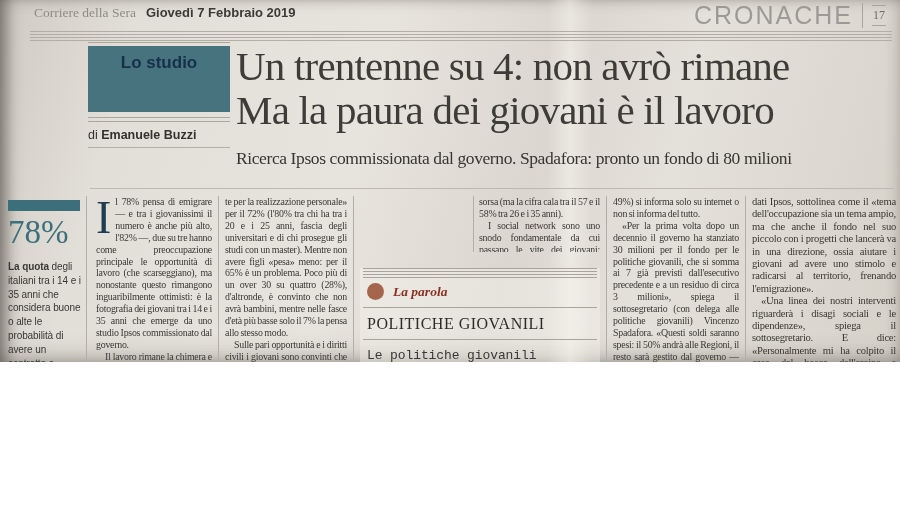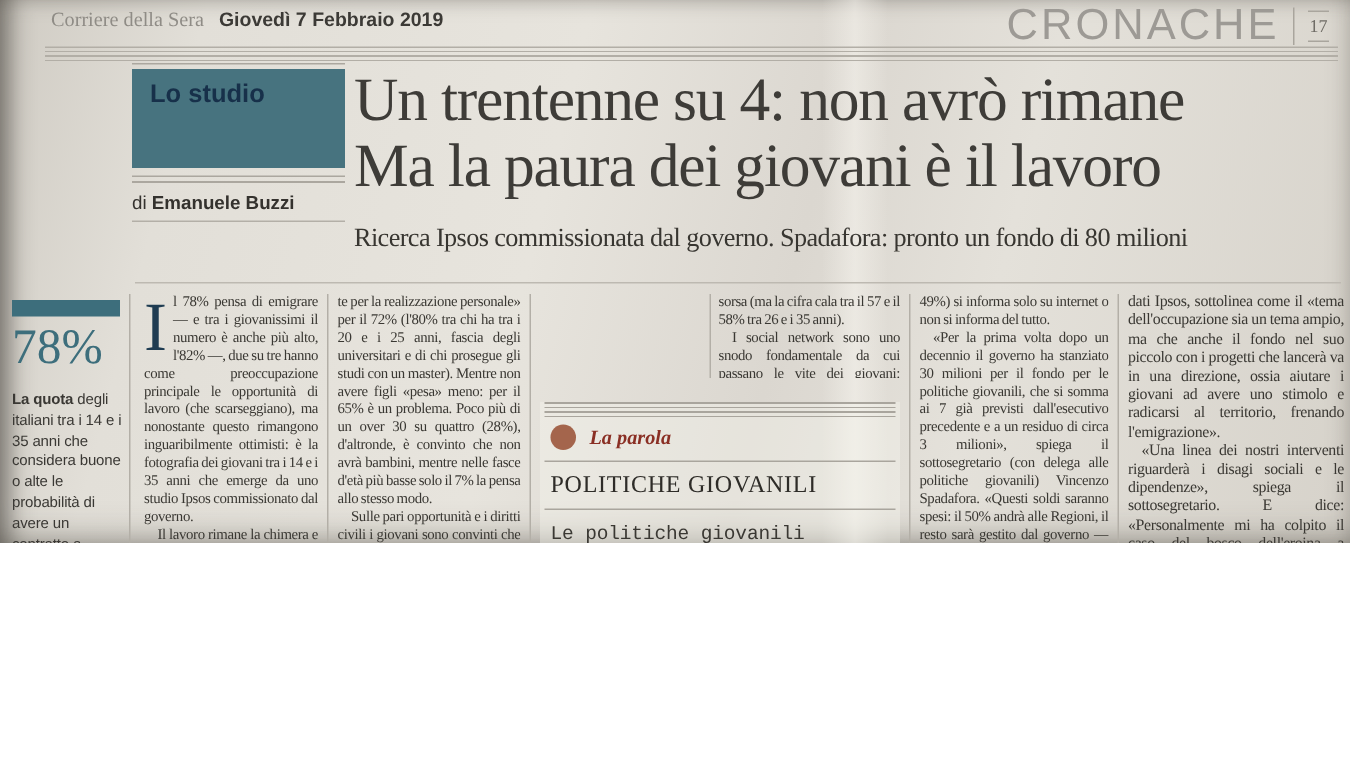--- a/index.html
+++ b/index.html
@@ -12,28 +12,28 @@
                inset -10px 0 14px -8px rgba(100,95,86,.25);
     font-family:"Liberation Serif",serif; color:#3a3833;
   }
   .fold{position:absolute;left:548px;top:0;width:44px;height:514px;
     background:linear-gradient(90deg,rgba(255,255,255,0) 0%,rgba(252,250,244,.45) 50%,rgba(255,255,255,0) 100%);pointer-events:none;}
   
   .mast-left{position:absolute;left:34px;top:5px;display:flex;align-items:baseline;gap:10px;}
   .np-name{font-family:"Liberation Serif",serif;font-size:13.5px;color:#8f8c86;}
   .np-date{font-family:"Liberation Sans",sans-serif;font-weight:bold;font-size:13px;color:#3c3a36;}
   .mast-right{position:absolute;right:14px;top:1px;display:flex;align-items:center;gap:9px;}
-  .section{font-family:"Liberation Sans",sans-serif;font-size:29px;color:#9d9a95;letter-spacing:2px;}
+  .section{font-family:"Liberation Sans",sans-serif;font-size:25px;color:#9d9a95;letter-spacing:2px;}
   .mast-div{width:1px;height:25px;background:#a9a59d;}
   .pagenum{font-family:"Liberation Serif",serif;font-size:12px;color:#6f6c66;border-top:1px solid #a9a59d;border-bottom:1px solid #a9a59d;padding:2px 1px;}
   .rules-top{position:absolute;left:30px;right:8px;top:31px;height:11px;
     background:repeating-linear-gradient(to bottom,#b2aea6 0 1px,rgba(0,0,0,0) 1px 3px);}
   
   .study-rule-above{position:absolute;left:88px;top:42px;width:142px;height:1px;background:#aba79f;}
-  .study-box{position:absolute;left:88px;top:46px;width:142px;height:66px;background:#47737f;box-sizing:border-box;padding:7px 12px;}
+  .study-box{position:absolute;left:88px;top:46px;width:142px;height:66px;background:#47737f;box-sizing:border-box;padding:7px 12px;text-align:center;}
   .study-box span{font-family:"Liberation Sans",sans-serif;font-weight:bold;font-size:17px;color:#17304a;}
   .study-rules-below{position:absolute;left:88px;top:117px;width:142px;height:6px;
     background:repeating-linear-gradient(to bottom,#aba79f 0 1px,rgba(0,0,0,0) 1px 4px);}
   .byline{position:absolute;left:88px;top:128px;width:142px;font-family:"Liberation Sans",sans-serif;font-size:12.5px;color:#34322e;}
   .byline .bn{font-weight:bold;}
   .byline-rule{position:absolute;left:88px;top:147px;width:142px;height:1px;background:#b3afa7;}
   
   .headline{position:absolute;left:236px;top:44px;width:660px;font-family:"Liberation Serif",serif;
     font-size:41px;line-height:44px;letter-spacing:-0.8px;color:#3e3c38;}
   .standfirst{position:absolute;left:236px;top:148px;width:660px;font-family:"Liberation Serif",serif;

